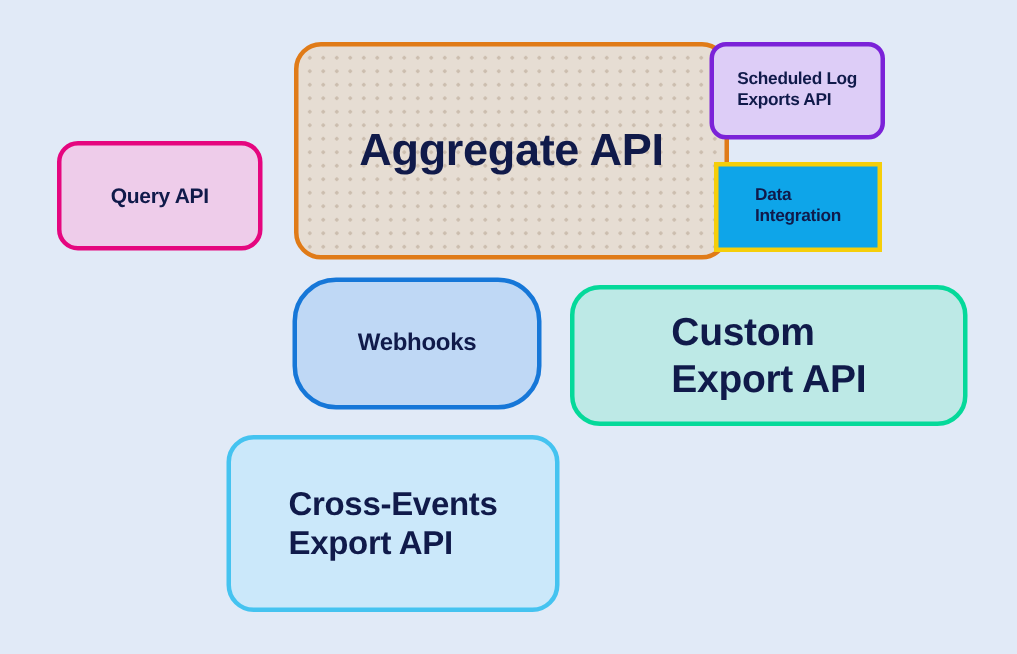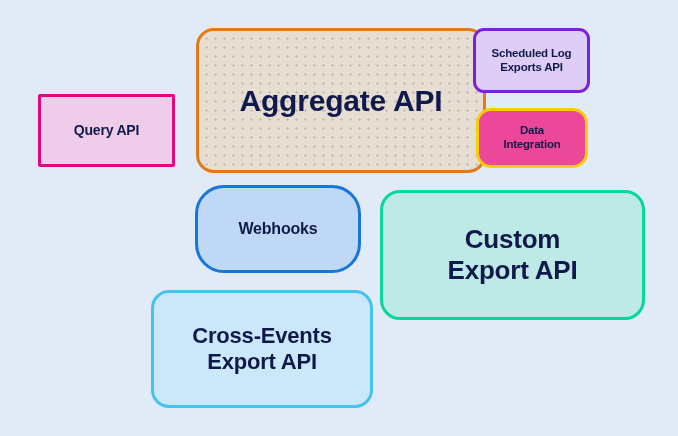--- a/index.html
+++ b/index.html
@@ -18,42 +18,42 @@
     width: 678px;
     height: 436px;
     background: #e1eaf7;
   }
   .node {
     position: absolute;
     box-sizing: border-box;
     display: flex;
     align-items: center;
     justify-content: center;
-    text-align: center;
+    text-align: left;
     color: #101a4a;
     font-weight: 700;
     line-height: 1.2;
     letter-spacing: -0.2px;
     border-style: solid;
     -webkit-font-smoothing: antialiased;
   }
   .node .label {
     display: block;
     white-space: pre-line;
     padding: 0 6px;
   }
 
   
   #node-query-api {
     left: 38px;  top: 94px;
     width: 137px; height: 73px;
     background: #eeccea;
     border-width: 3px;
     border-color: #e5067f;
-    border-radius: 2px;
+    border-radius: 14px;
     font-size: 14px;
   }
 
   
   #node-aggregate-api {
     left: 196px; top: 28px;
     width: 290px; height: 145px;
     background-color: #e6ddd3;
     background-image: radial-gradient(#cbbdae 1px, transparent 1.2px);
     background-size: 9px 9px;
@@ -72,42 +72,42 @@
     border-width: 3px;
     border-color: #7b22d8;
     border-radius: 11px;
     font-size: 11.5px;
   }
 
   
   #node-data-integration {
     left: 476px; top: 108px;
     width: 112px; height: 60px;
-    background: #ec4899;
+    background: #0ea5e9;
     border-width: 3px;
     border-color: #f5ce0a;
-    border-radius: 15px;
+    border-radius: 0;
     font-size: 11.5px;
   }
 
   
   #node-webhooks {
     left: 195px; top: 185px;
     width: 166px; height: 88px;
     background: #bfd8f5;
     border-width: 3px;
     border-color: #1677d8;
     border-radius: 29px;
     font-size: 16px;
   }
 
   
   #node-custom-export-api {
     left: 380px; top: 190px;
-    width: 265px; height: 130px;
+    width: 265px; height: 94px;
     background: #bde9e6;
     border-width: 3px;
     border-color: #05d99a;
     border-radius: 20px;
     font-size: 26px;
   }
 
   
   #node-cross-events-export-api {
     left: 135px; top: 290px;

